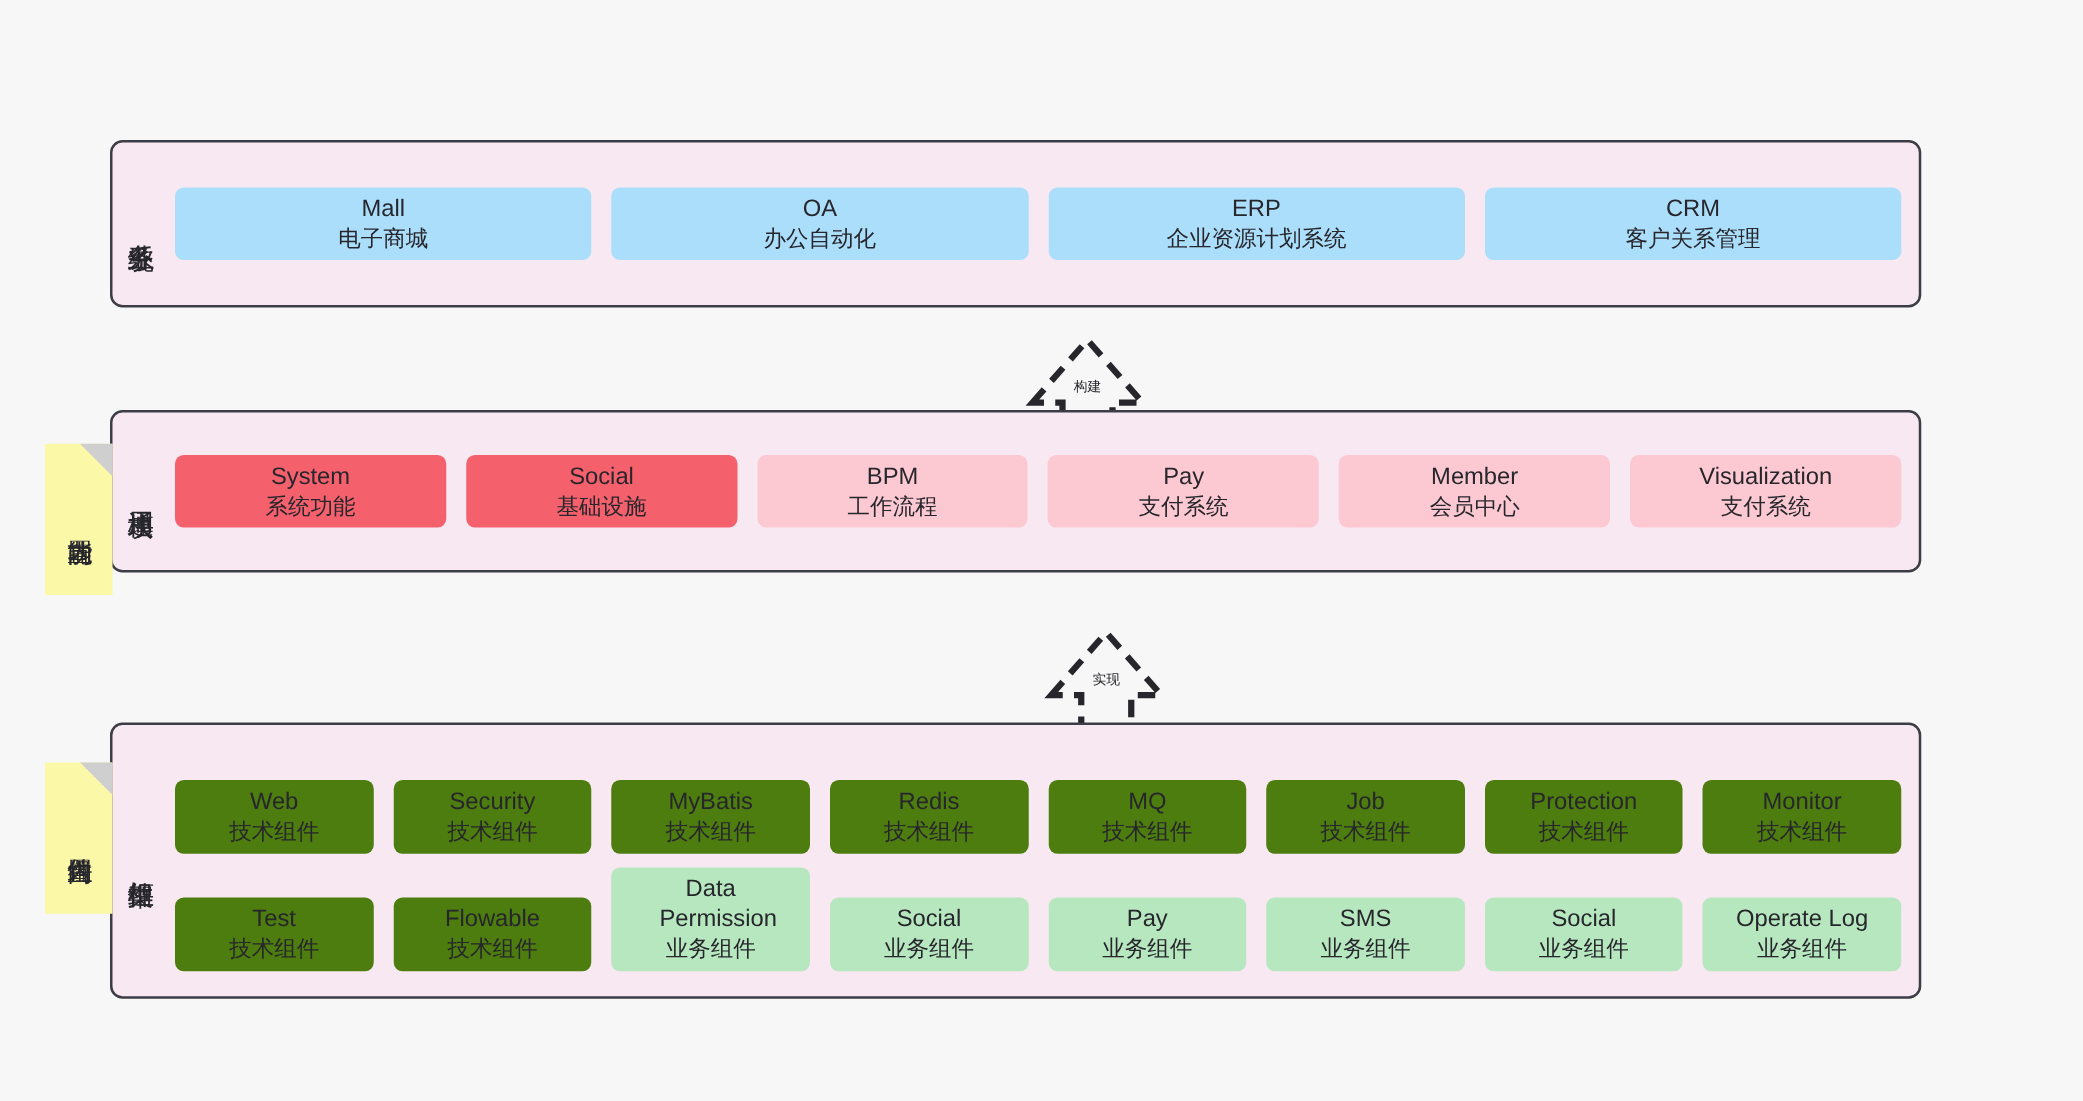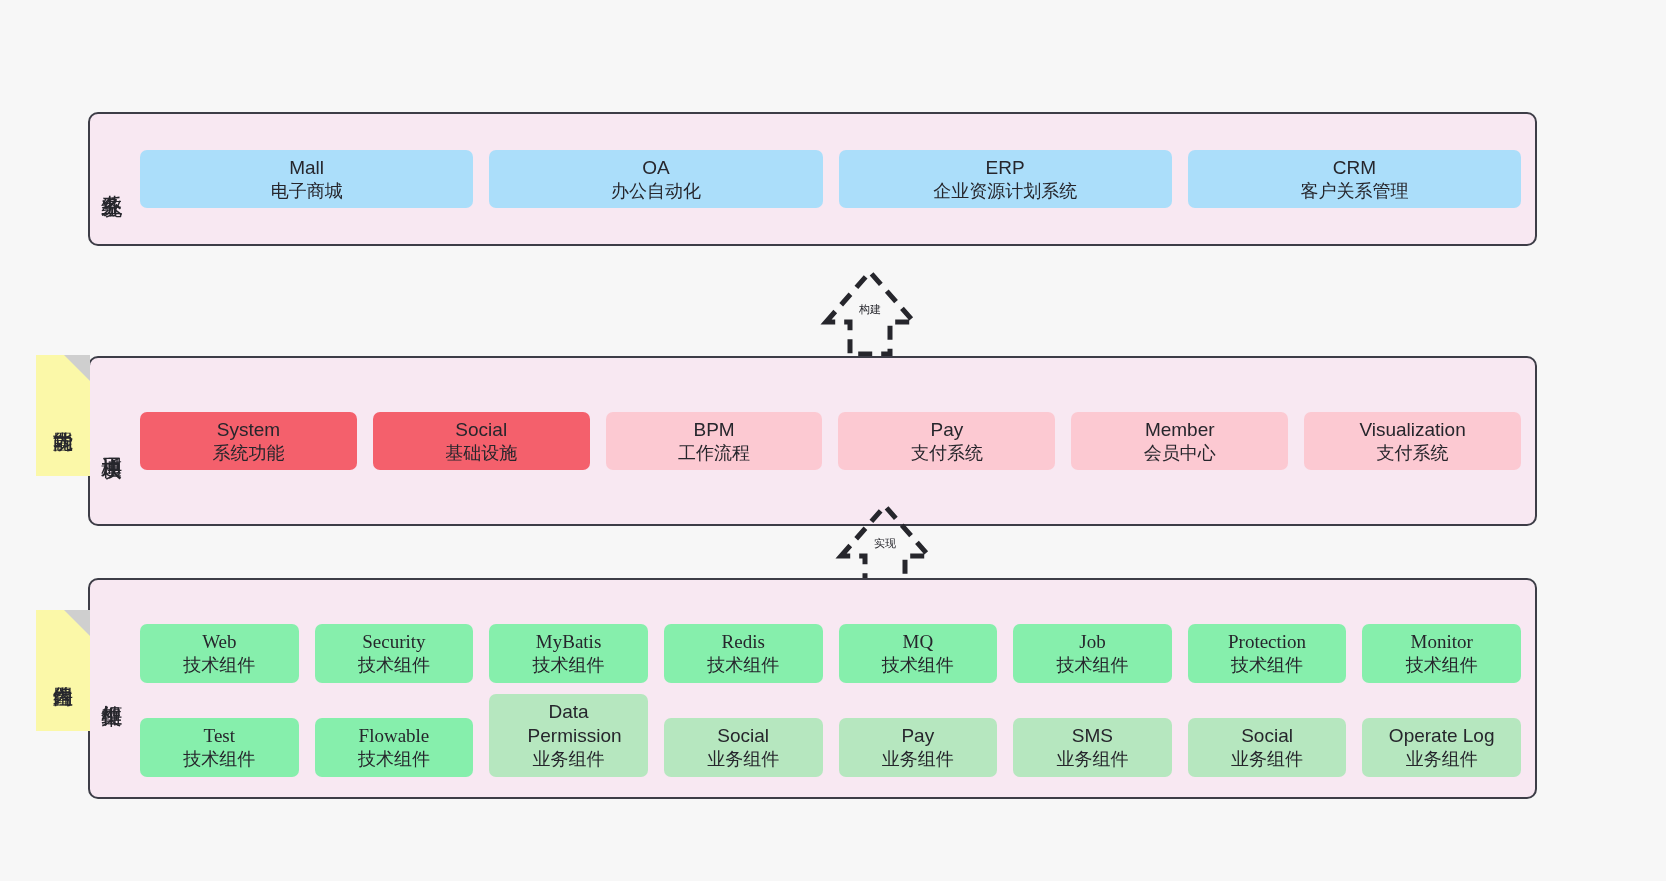--- a/index.html
+++ b/index.html
@@ -68,21 +68,21 @@
     padding: 6px 4px;
     user-select: none;
   }
   .cell .en { font-size: 19px; }
   .cell .cn { font-size: 18px; }
 
   
   .c-blue      { background: #abdefa; }
   .c-red       { background: #f4606c; }
   .c-pinklight { background: #fcc9d2; }
-  .c-green     { background: #86efac; font-family: Liberation Serif, serif; }
+  .c-green     { background: #4d7c0f; }
   .c-greenlt   { background: #b6e7bf; }
 
   
   .note {
     position: absolute;
     background: #fbf8a8;
     display: flex;
     align-items: center;
     justify-content: center;
     font-size: 20px;
@@ -147,21 +147,21 @@
     </div>
   </div>
 
   <div class="connector" id="conn-build" style="left:790px; top:258px;">
     <svg viewBox="0 0 160 96" preserveAspectRatio="none">
       <path d="M 36 64 L 80 14 L 124 64 L 100 64 L 100 96 L 60 96 L 60 64 Z" fill="none" stroke="#26262c" stroke-width="5" stroke-dasharray="14 9" stroke-linejoin="miter" stroke-linecap="butt"></path>
     </svg>
     <div class="conn-label">构建</div>
   </div>
 
-  <div class="layer" id="layer-common" style="left:88px; top:356px; width:1449px; height:170px;">
+  <div class="layer" id="layer-common" style="left:88px; top:328px; width:1449px; height:130px;">
     <div class="layer-title">通用模块</div>
     <div class="layer-body">
       <div class="row">
         <div class="cell c-red">
           <span class="en">System</span>
           <span class="cn">系统功能</span>
         </div>
         <div class="cell c-red">
           <span class="en">Social</span>
           <span class="cn">基础设施</span>

